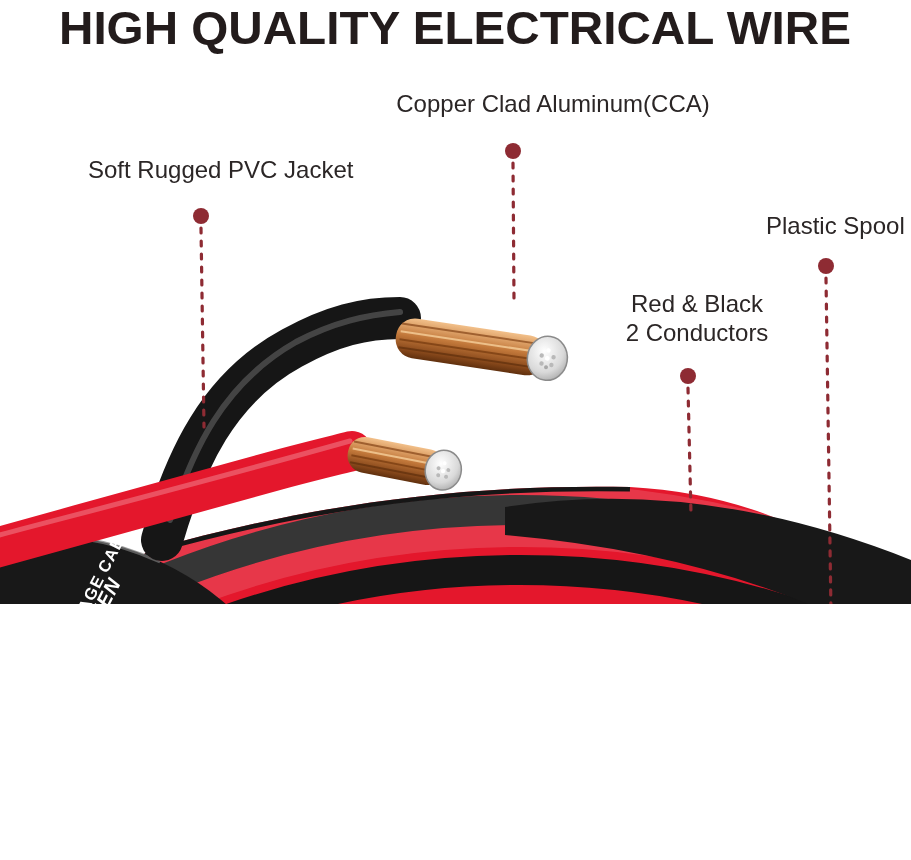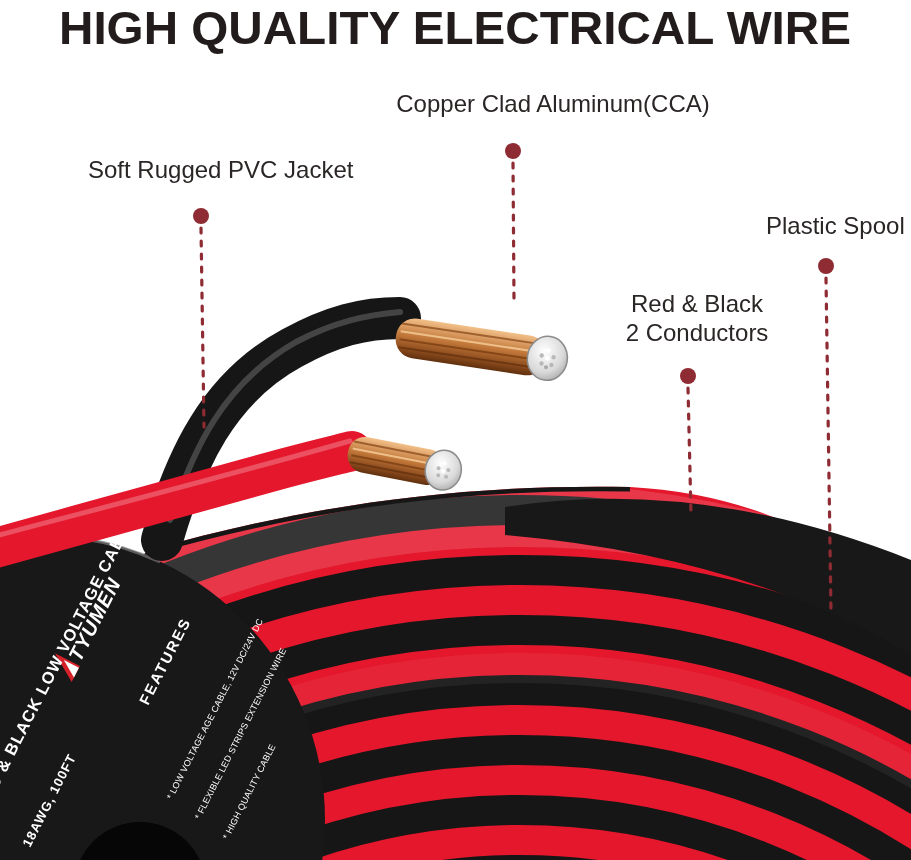--- a/index.html
+++ b/index.html
@@ -1,16 +1,16 @@
 <!DOCTYPE html>
 <html><head>
 <meta charset="utf-8">
 <style>
   html,body{margin:0;padding:0;background:#ffffff;}
-  .stage{position:relative;width:911px;height:860px;overflow:hidden;background:#eab308;}
+  .stage{position:relative;width:911px;height:604px;overflow:hidden;background:#eab308;}
   svg{display:block;}
   text{font-family:"Liberation Sans", sans-serif;}
   .title-text{font-size:47px;font-weight:bold;letter-spacing:0px;}
   .callout-label{font-size:24px;fill:#2b2626;}
   .flange-text{fill:#ffffff;}
   .brand-text{font-size:20px;font-weight:bold;font-style:italic;letter-spacing:1px;}
   .product-text{font-size:16.5px;font-weight:bold;letter-spacing:1px;}
   .spec-text{font-size:13px;font-weight:bold;letter-spacing:1px;}
   .features-title-text{font-size:15px;font-weight:bold;letter-spacing:2px;}
   .feature-text{font-size:9px;letter-spacing:0.2px;}

